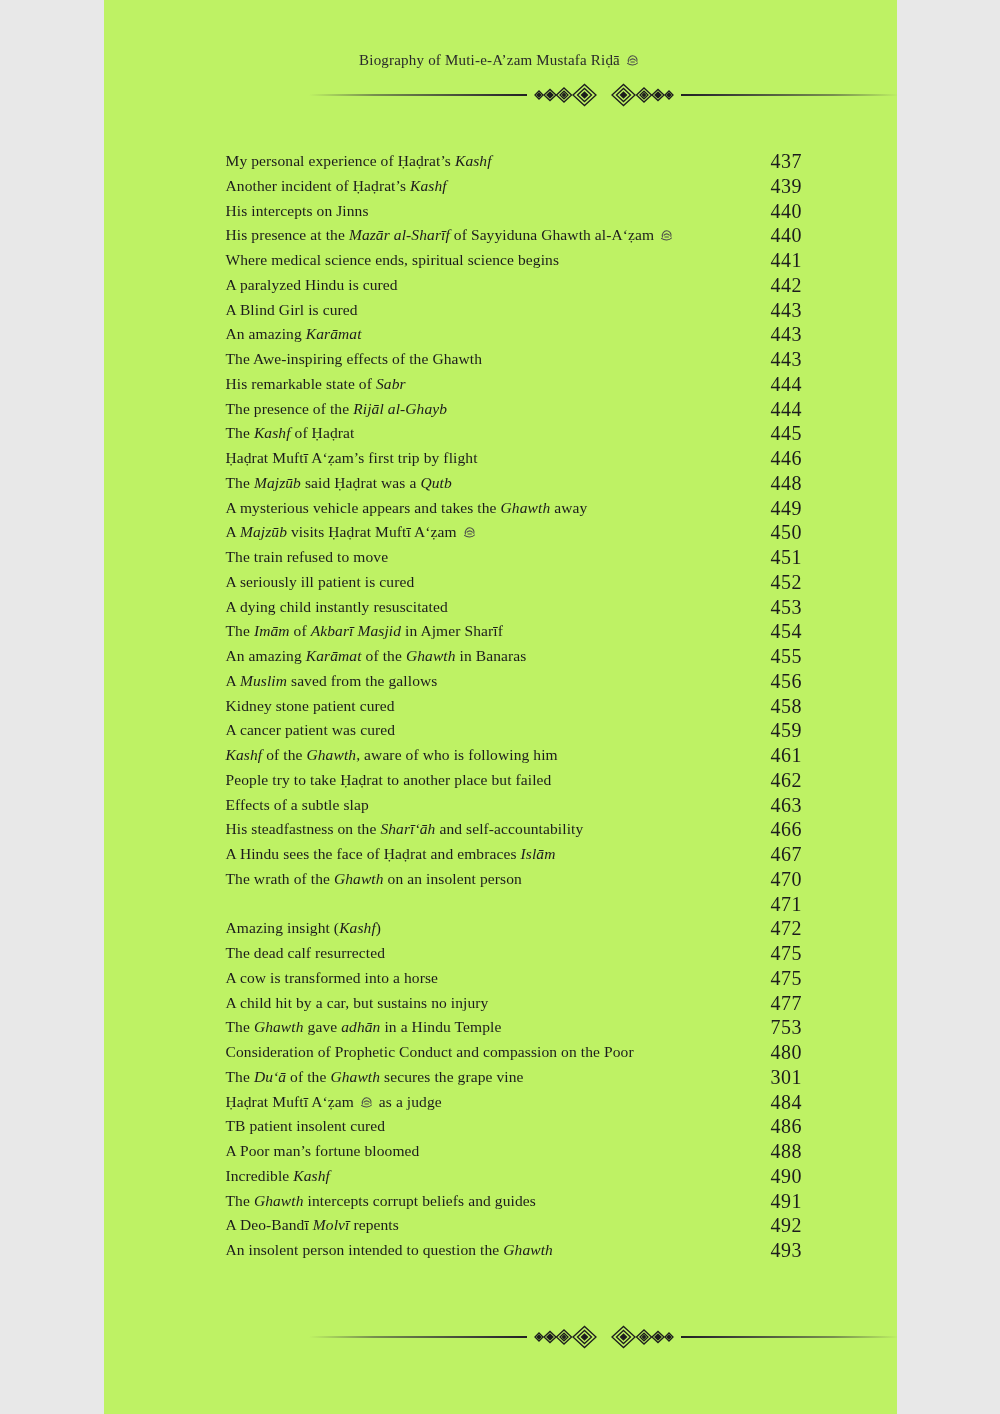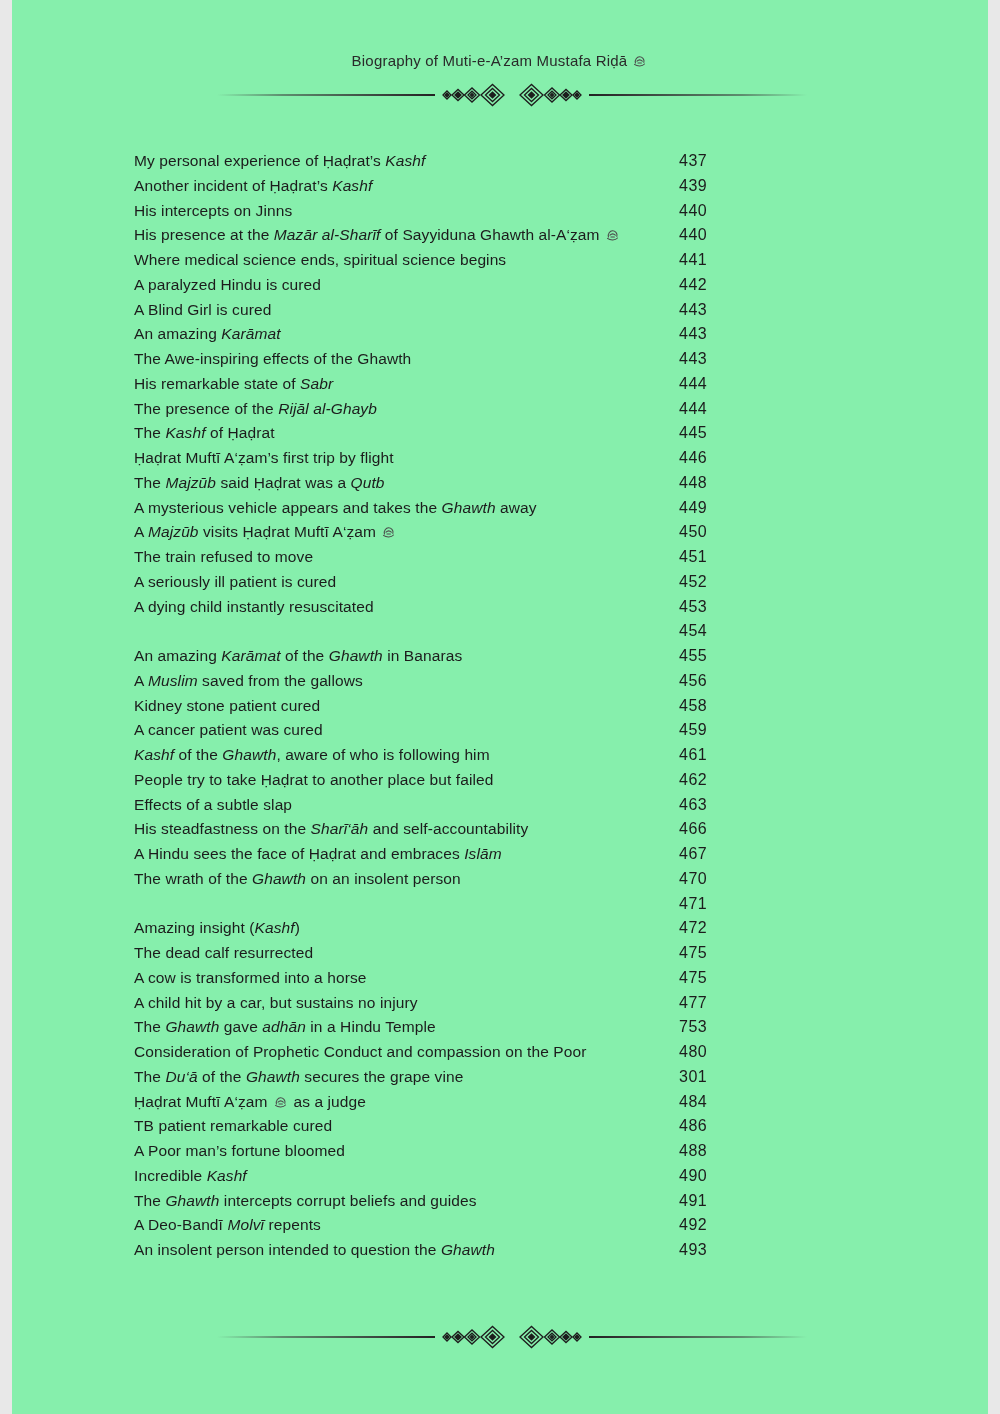--- a/index.html
+++ b/index.html
@@ -1,21 +1,21 @@
 <!DOCTYPE html>
 <html><head>
 <meta charset="utf-8">
 <style>
   html,body { margin:0; padding:0; background:#e8e8e8; }
   .page {
     position:relative;
-    width:976px; height:1414px;
+    width:793px; height:1414px;
     margin:0 auto;
-    background:#86efac;
-    font-family:Liberation Sans, sans-serif;
+    background:#bef264;
+    font-family:Liberation Serif, serif;
     color:#1c1c1c;
     overflow:hidden;
   }
   .running-head {
     position:absolute; top:52px; left:0; width:100%;
     text-align:center; font-size:15px; letter-spacing:0.2px;
     color:#2a2a2a;
   }
   .running-head .seal { margin-left:5px; }
   .divider {
@@ -41,21 +41,21 @@
   .toc-row {
     position:relative;
     height:24.75px; line-height:24.75px;
     font-size:15.5px;
     white-space:nowrap;
   }
   .toc-row .title { letter-spacing:0.1px; }
   .toc-row .title i { font-style:italic; }
   .toc-row .num {
     position:absolute; left:545px; top:0;
-    font-size:16px; letter-spacing:0.5px;
+    font-size:20px; letter-spacing:0.5px;
   }
   .seal {
     display:inline-block; width:15px; height:15px;
     vertical-align:-3px; margin:0 1px;
   }
   .seal svg { display:block; width:100%; height:100%; }
 </style>
 </head>
 <body>
 
@@ -130,21 +130,21 @@
       <g fill="none" stroke="#4a4a4a" stroke-width="1.7" stroke-linecap="round">
         <path d="M5.5 14.5c-1.5-5 2.5-10 6.5-10s8.5 3.5 7 9"></path>
         <path d="M4 16.5c4.5 3.5 12.5 3.5 16-0.5"></path>
         <path d="M8 11.5c2.5-2.5 6-2.5 8.5 0"></path>
         <path d="M9.5 14.5h5.5"></path>
       </g>
     </svg></span></span><span class="num">450</span></div>
       <div class="toc-row"><span class="title">The train refused to move</span><span class="num">451</span></div>
       <div class="toc-row"><span class="title">A seriously ill patient is cured</span><span class="num">452</span></div>
       <div class="toc-row"><span class="title">A dying child instantly resuscitated</span><span class="num">453</span></div>
-      <div class="toc-row"><span class="num">454</span></div>
+      <div class="toc-row"><span class="title">The <i>Imām</i> of <i>Akbarī Masjid</i> in Ajmer Sharīf</span><span class="num">454</span></div>
       <div class="toc-row"><span class="title">An amazing <i>Karāmat</i> of the <i>Ghawth</i> in Banaras</span><span class="num">455</span></div>
       <div class="toc-row"><span class="title">A <i>Muslim</i> saved from the gallows</span><span class="num">456</span></div>
       <div class="toc-row"><span class="title">Kidney stone patient cured</span><span class="num">458</span></div>
       <div class="toc-row"><span class="title">A cancer patient was cured</span><span class="num">459</span></div>
       <div class="toc-row"><span class="title"><i>Kashf</i> of the <i>Ghawth</i>, aware of who is following him</span><span class="num">461</span></div>
       <div class="toc-row"><span class="title">People try to take Ḥaḍrat to another place but failed</span><span class="num">462</span></div>
       <div class="toc-row"><span class="title">Effects of a subtle slap</span><span class="num">463</span></div>
       <div class="toc-row"><span class="title">His steadfastness on the <i>Sharī‘āh</i> and self-accountability</span><span class="num">466</span></div>
       <div class="toc-row"><span class="title">A Hindu sees the face of Ḥaḍrat and embraces <i>Islām</i></span><span class="num">467</span></div>
       <div class="toc-row"><span class="title">The wrath of the <i>Ghawth</i> on an insolent person</span><span class="num">470</span></div>
@@ -157,21 +157,21 @@
       <div class="toc-row"><span class="title">Consideration of Prophetic Conduct and compassion on the Poor</span><span class="num">480</span></div>
       <div class="toc-row"><span class="title">The <i>Du‘ā</i> of the <i>Ghawth</i> secures the grape vine</span><span class="num">301</span></div>
       <div class="toc-row"><span class="title">Ḥaḍrat Muftī A‘ẓam <span class="seal"><svg viewBox="0 0 24 24" aria-hidden="true">
       <g fill="none" stroke="#4a4a4a" stroke-width="1.7" stroke-linecap="round">
         <path d="M5.5 14.5c-1.5-5 2.5-10 6.5-10s8.5 3.5 7 9"></path>
         <path d="M4 16.5c4.5 3.5 12.5 3.5 16-0.5"></path>
         <path d="M8 11.5c2.5-2.5 6-2.5 8.5 0"></path>
         <path d="M9.5 14.5h5.5"></path>
       </g>
     </svg></span> as a judge</span><span class="num">484</span></div>
-      <div class="toc-row"><span class="title">TB patient remarkable cured</span><span class="num">486</span></div>
+      <div class="toc-row"><span class="title">TB patient insolent cured</span><span class="num">486</span></div>
       <div class="toc-row"><span class="title">A Poor man’s fortune bloomed</span><span class="num">488</span></div>
       <div class="toc-row"><span class="title">Incredible <i>Kashf</i></span><span class="num">490</span></div>
       <div class="toc-row"><span class="title">The <i>Ghawth</i> intercepts corrupt beliefs and guides</span><span class="num">491</span></div>
       <div class="toc-row"><span class="title">A Deo-Bandī <i>Molvī</i> repents</span><span class="num">492</span></div>
       <div class="toc-row"><span class="title">An insolent person intended to question the <i>Ghawth</i></span><span class="num">493</span></div>
     </div>
 
   <div class="divider bottom">
     <div class="line left"></div>
     <svg width="150" height="26" viewBox="0 0 150 26">

